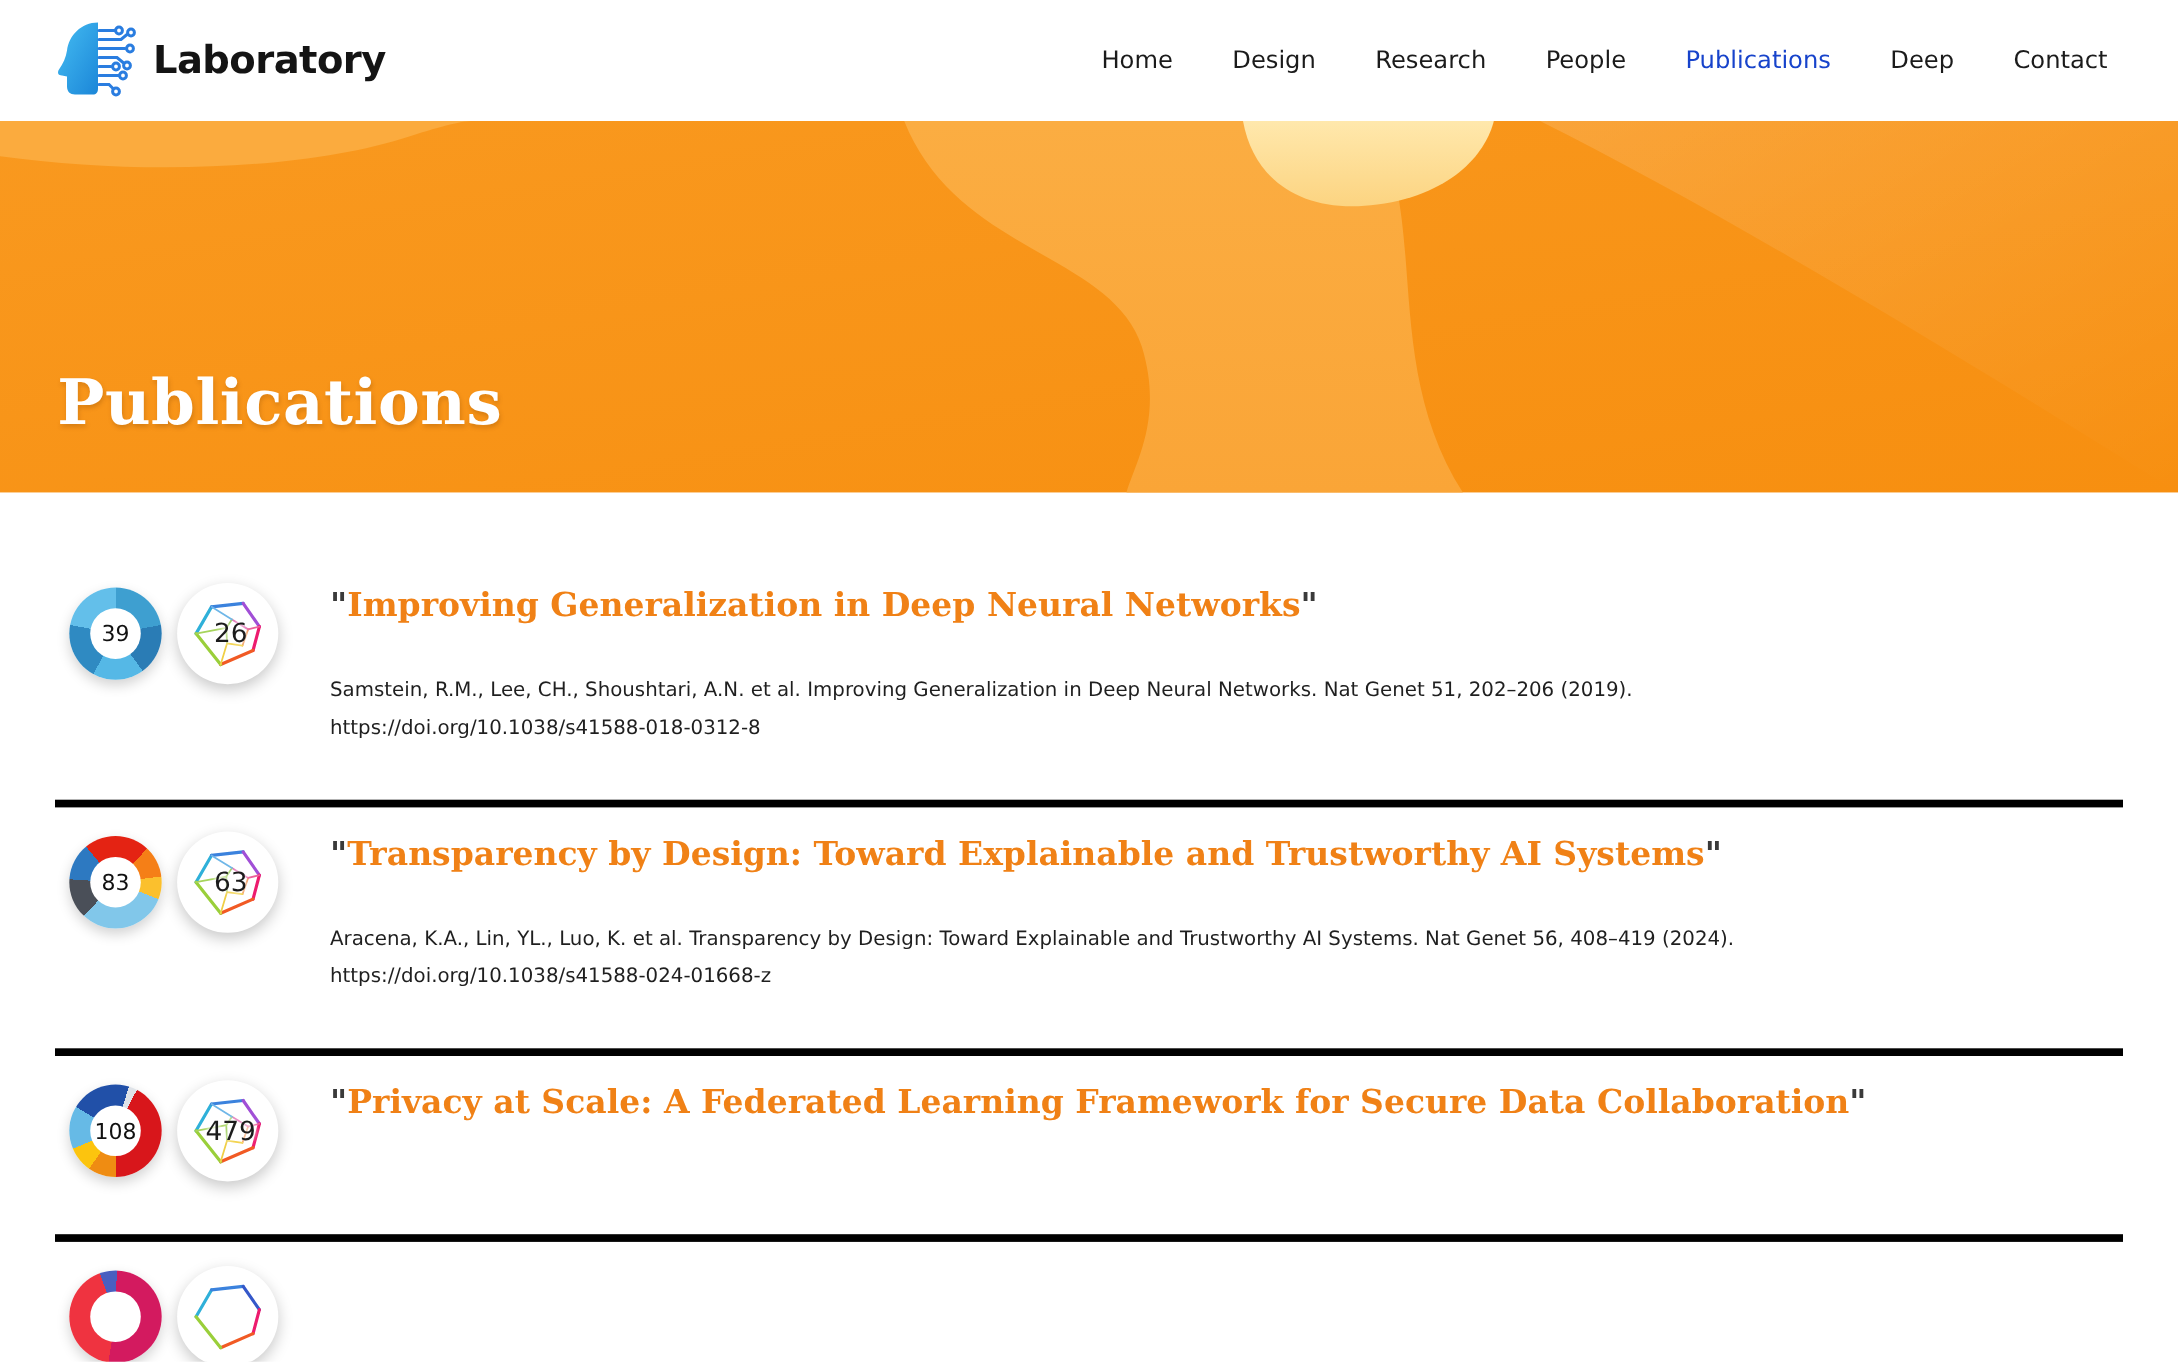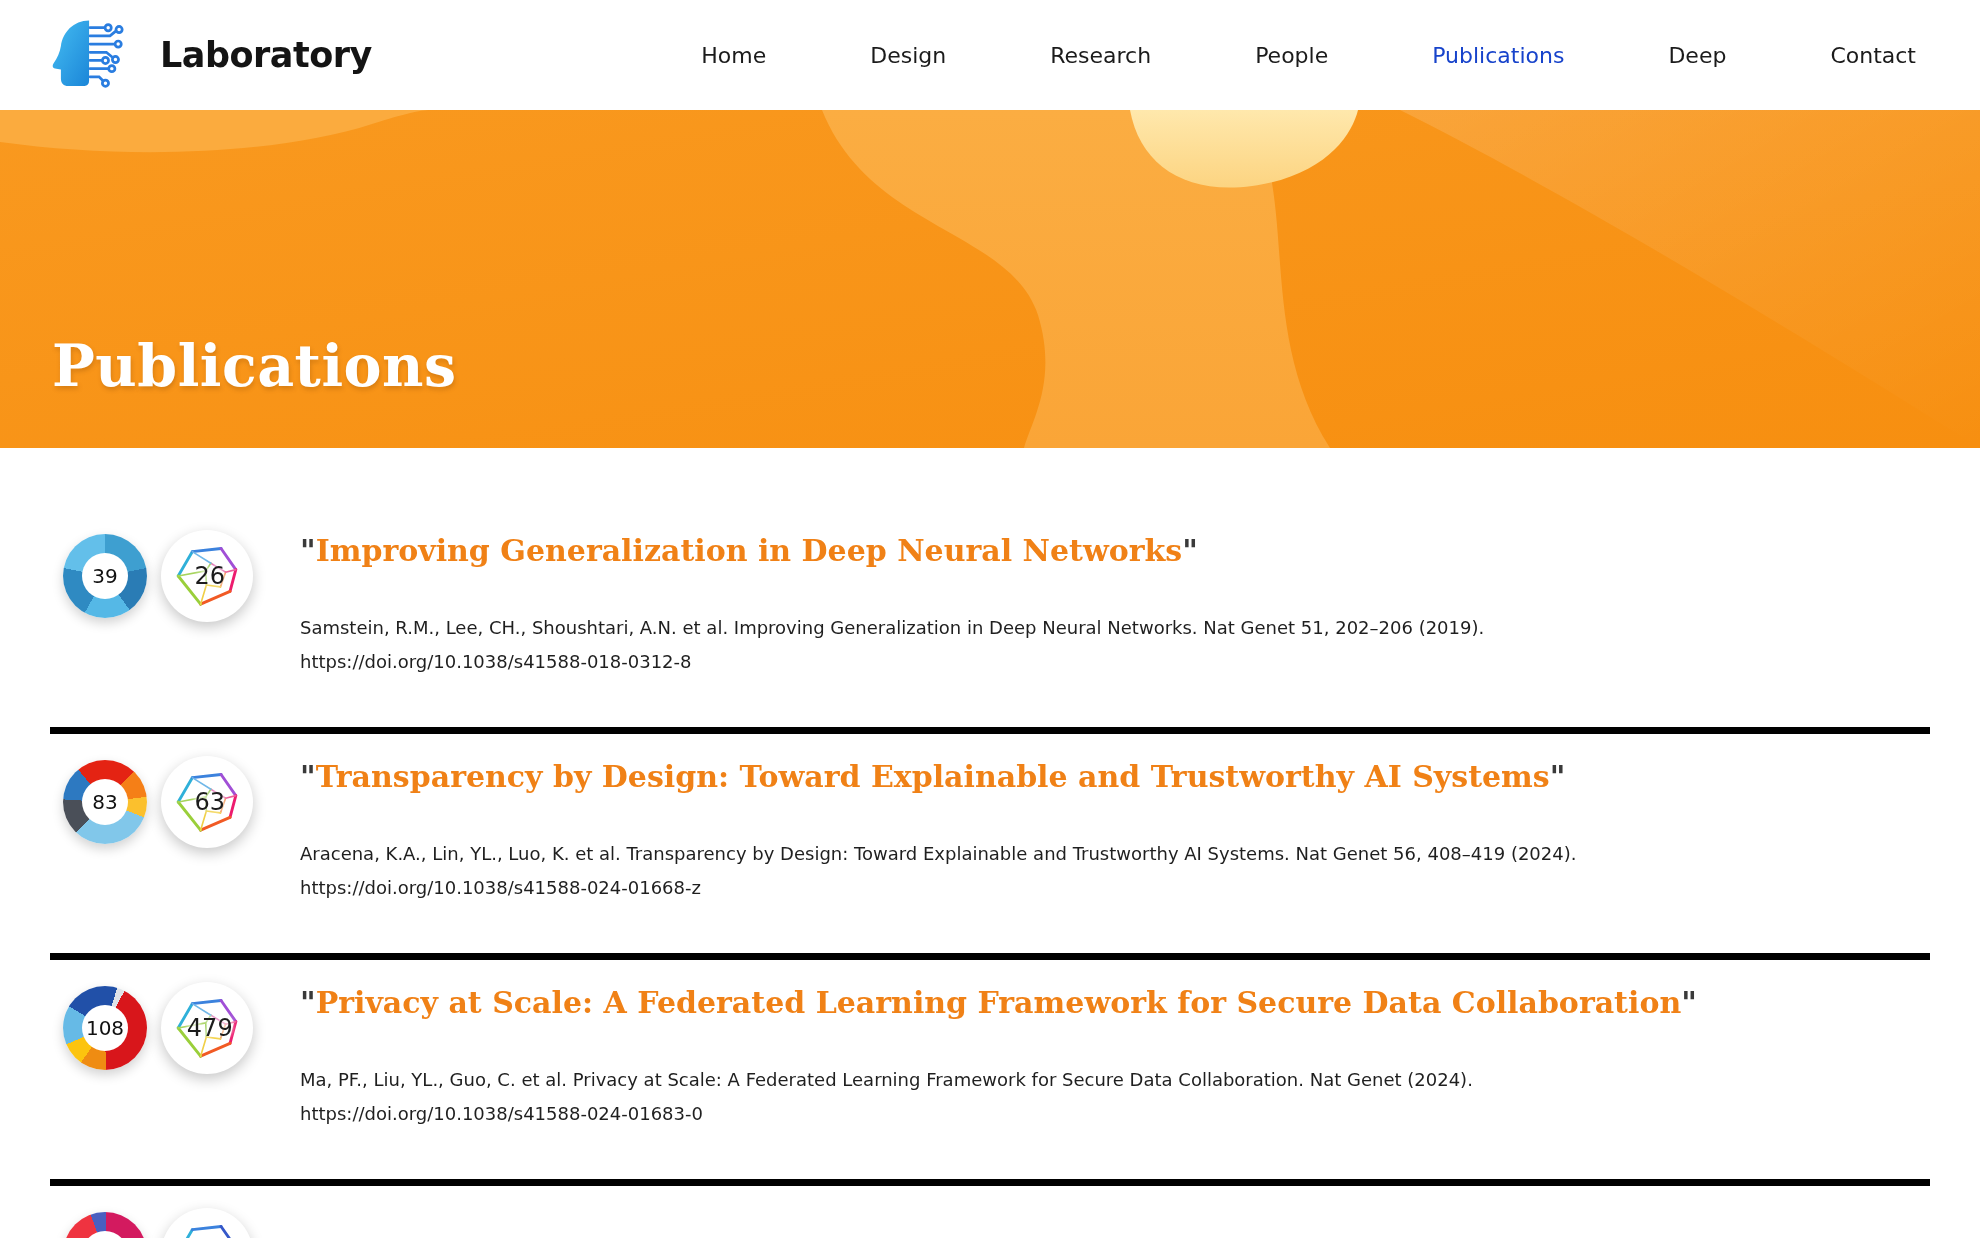--- a/index.html
+++ b/index.html
@@ -2,24 +2,24 @@
 <html><head>
 <meta charset="utf-8">
 <style>
   * { margin:0; padding:0; box-sizing:border-box; }
   html,body { width:1980px; height:1238px; overflow:hidden; background:#fff;
     font-family:"DejaVu Sans","Liberation Sans",sans-serif; }
 
   
   .site-header { height:110px; display:flex; align-items:center; justify-content:space-between;
     padding:0 50px 0 46px; background:#fff; }
-  .brand { display:flex; align-items:center; gap:26px; }
+  .brand { display:flex; align-items:center; gap:5px; }
   .brand-logo { width:88px; height:80px; flex:0 0 auto; }
   .brand-name { font-size:35px; font-weight:800; color:#141414; letter-spacing:-0.5px; }
-  .main-nav { display:flex; align-items:center; gap:104px; padding-right:14px; }
+  .main-nav { display:flex; align-items:center; gap:54px; padding-right:14px; }
   .nav-link { font-size:22px; color:#1b1b1b; text-decoration:none; cursor:pointer; }
   .nav-link.active { color:#1743cb; }
 
   
   .hero { position:relative; height:338px; overflow:hidden; }
   .hero svg { position:absolute; inset:0; width:100%; height:100%; display:block; }
   .hero-title { position:absolute; left:52px; top:222px; color:#fff;
     font-family:"DejaVu Serif","Liberation Serif",serif; font-weight:bold; font-size:57px;
     text-shadow:1px 3px 4px rgba(120,60,0,0.25); letter-spacing:0.5px; }
 
@@ -209,21 +209,20 @@
             <path d="M95,40 79,44" stroke="#ec5f9a" stroke-width="2.5"></path>
             <path d="M40,94 49,64" stroke="#f0cf45" stroke-width="2.5"></path>
             <path d="M5,50 48,42" stroke="#a6d45c" stroke-width="2.5"></path>
           </g>
         </svg>
         <span class="dscore">479</span>
       </a>
     </div>
     <div class="pub-text">
       <h2 class="pub-title"><span>"</span><a>Privacy at Scale: A Federated Learning Framework for Secure Data Collaboration</a><span>"</span></h2>
-      <p class="citation"><span>Ma, PF., Liu, YL., Guo, C. et al. Privacy at Scale: A Federated Learning Framework for Secure Data Collaboration. Nat Genet (2024).</span><span class="doi">https://doi.org/10.1038/s41588-024-01683-0</span></p>
     </div>
   </section>
 
   <section class="pub-entry">
     <div class="badges">
       <a class="altmetric" style="background: conic-gradient(from -20deg, rgb(74, 95, 192) 0%, rgb(74, 95, 192) 6%, rgb(211, 26, 95) 6%, rgb(211, 26, 95) 58%, rgb(239, 51, 64) 58%, rgb(239, 51, 64) 100%);">
         <span class="score"></span>
       </a>
       <a class="dims">
         <svg viewBox="0 0 100 100">

